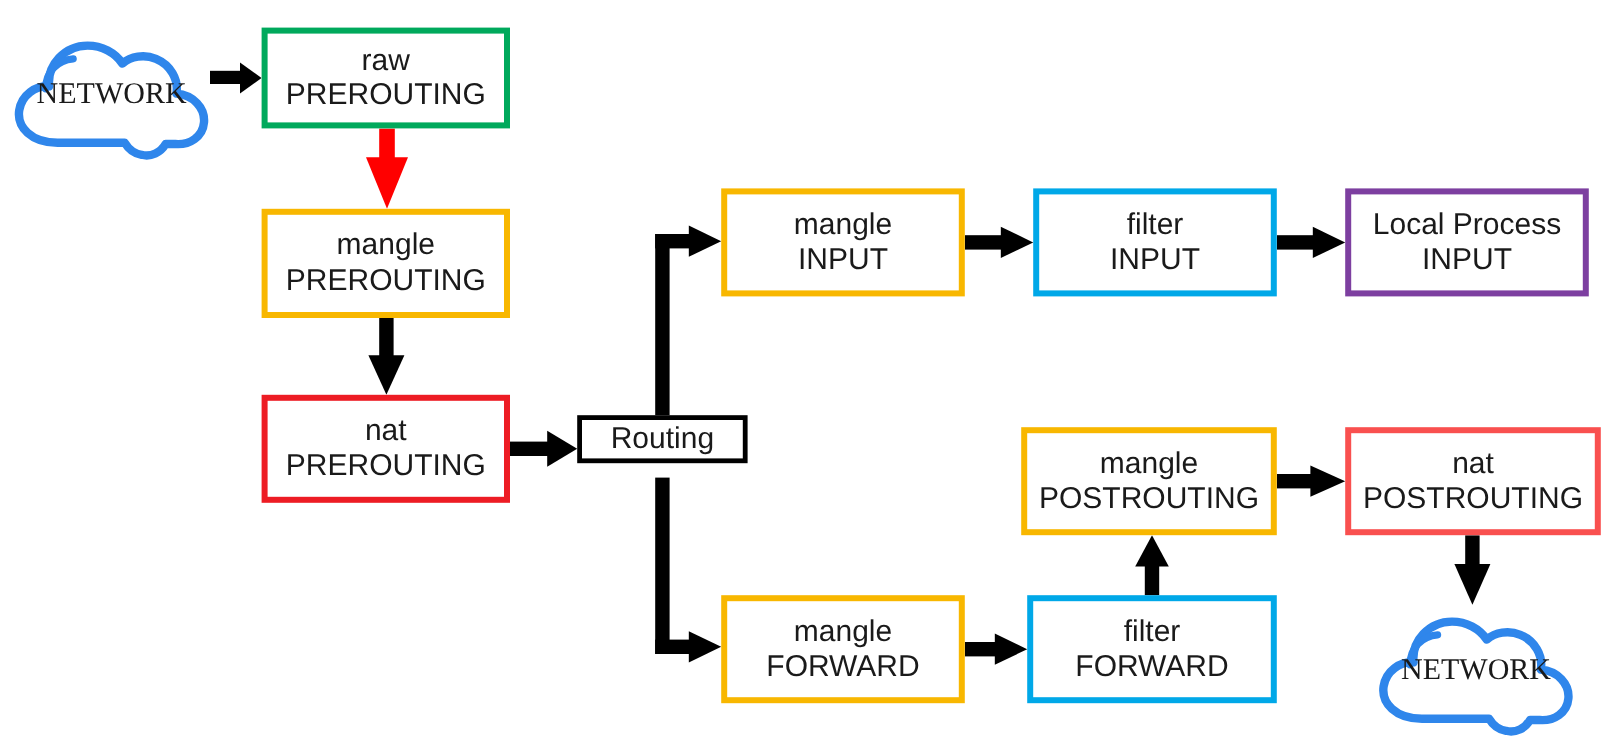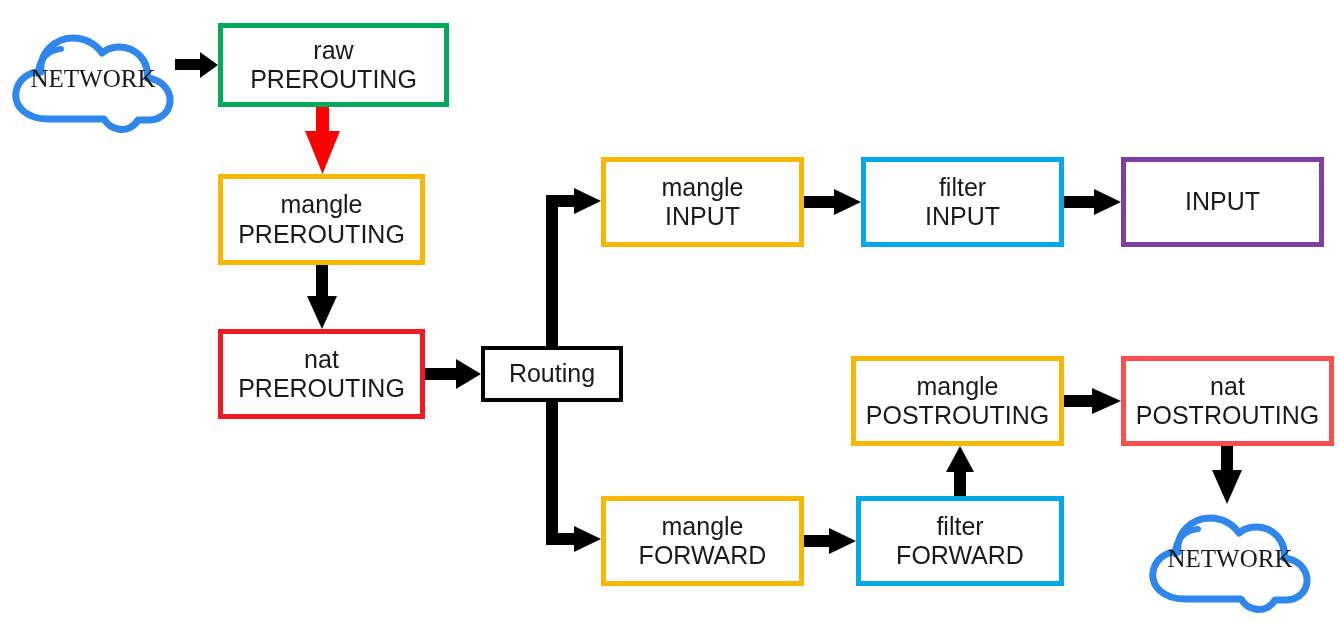--- a/index.html
+++ b/index.html
@@ -159,50 +159,51 @@
                C31,30 46,14 65,14 C77,14 88,20 94,29
                C101,23 112,21 122,25 C134,30 141,42 139,54
                C153,55 163,66 162,78 C161,90 150,97 138,96
                L130,96 C126,103 118,107 110,105
                C104,104 99,100 96,95 Z" fill="#ffffff" stroke="#2f86eb" stroke-width="7" stroke-linejoin="round" stroke-linecap="round"></path>
       <path d="M30,50 C30,36 40,26 53,25" fill="none" stroke="#2f86eb" stroke-width="6" stroke-linecap="round"></path>
     </svg>
     <span class="cloud-label">NETWORK</span>
   </div>
 
-  <div class="node chain-box" style="left:218px; top:23px; width:231px; height:84px; border-color:#00a95c;">
+  <div class="node chain-box" style="left:218px; top:23px; width:207px; height:84px; border-color:#00a95c;">
     <span class="ln">raw</span>
     <span class="ln">PREROUTING</span>
   </div>
 
   <div class="node chain-box" style="left:218px; top:174px; width:207px; height:91px; border-color:#f8b700;">
     <span class="ln">mangle</span>
     <span class="ln">PREROUTING</span>
   </div>
 
   <div class="node chain-box" style="left:218px; top:329px; width:207px; height:90px; border-color:#ed1c24;">
     <span class="ln">nat</span>
     <span class="ln">PREROUTING</span>
   </div>
 
-  <div class="node routing-box" style="left:481px; top:346px; width:142px; height:56px;">
+  <div class="node routing-box" style="left:481px; top:346px; width:142px; height:40px;">
     <span class="ln">Routing</span>
   </div>
 
   <div class="node chain-box" style="left:601px; top:157px; width:203px; height:90px; border-color:#f8b700;">
     <span class="ln">mangle</span>
     <span class="ln">INPUT</span>
   </div>
 
   <div class="node chain-box" style="left:861px; top:157px; width:203px; height:90px; border-color:#00a8e8;">
     <span class="ln">filter</span>
     <span class="ln">INPUT</span>
   </div>
 
   <div class="node chain-box" style="left:1121px; top:157px; width:203px; height:90px; border-color:#7d3fa0;">
+    <span class="ln">Local Process</span>
     <span class="ln">INPUT</span>
   </div>
 
   <div class="node chain-box" style="left:601px; top:496px; width:203px; height:90px; border-color:#f8b700;">
     <span class="ln">mangle</span>
     <span class="ln">FORWARD</span>
   </div>
 
   <div class="node chain-box" style="left:856px; top:496px; width:208px; height:90px; border-color:#00a8e8;">
     <span class="ln">filter</span>

